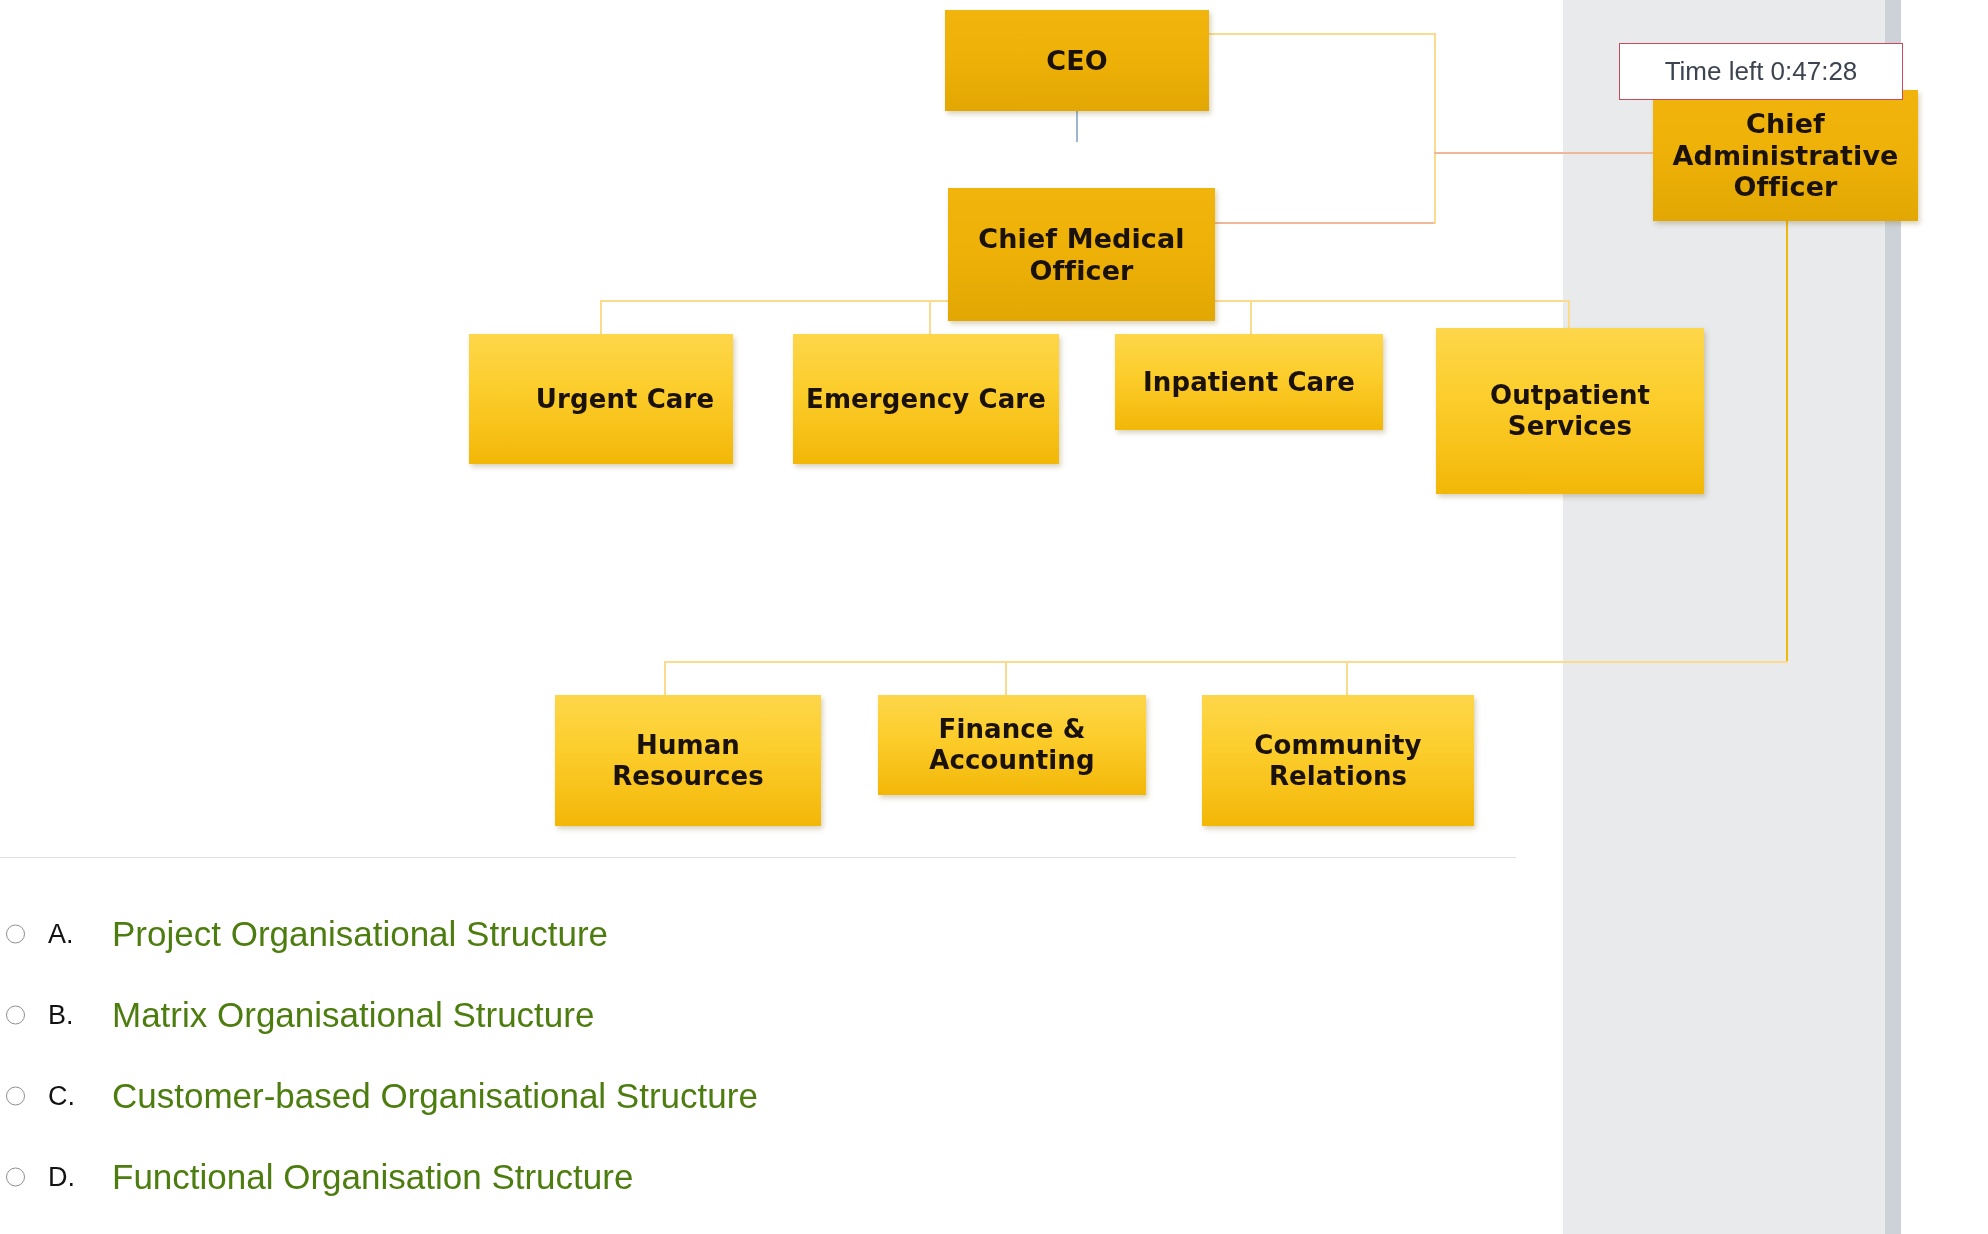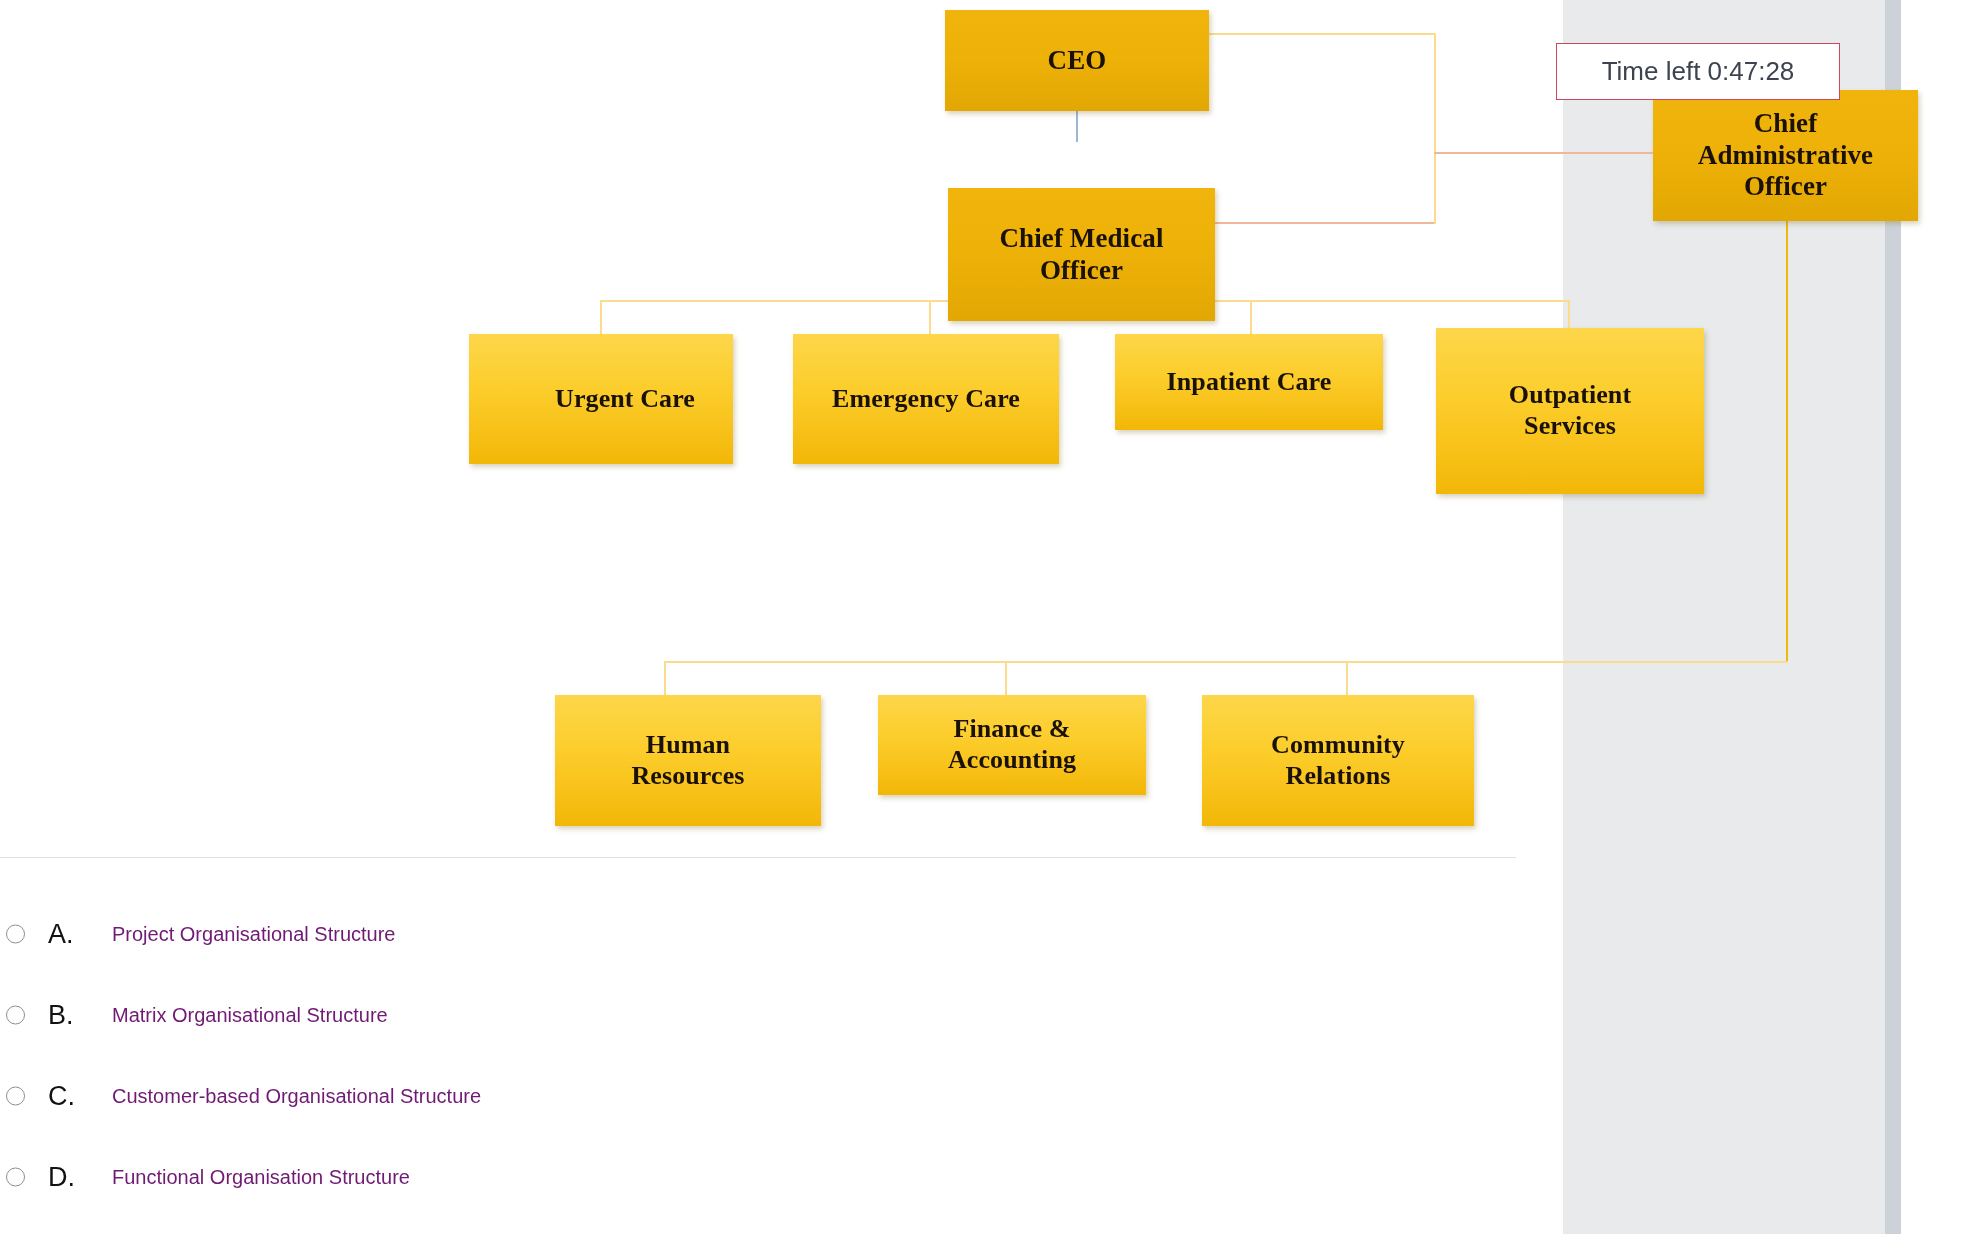--- a/index.html
+++ b/index.html
@@ -35,21 +35,21 @@
     box-sizing:border-box;
     display:flex;align-items:center;justify-content:center;
     text-align:center;
     color:#1a1208;
     font-family:"DejaVu Sans", sans-serif;
     font-weight:600;
     line-height:1.18;
     letter-spacing:.1px;
     box-shadow:2px 3px 5px rgba(120,95,20,.28);
   }
-  .node .lbl{display:block;padding:0 8px;font-family:Liberation Serif, serif;}
+  .node .lbl{display:block;padding:0 8px;}
 
   
   .node.exec{
     background:linear-gradient(180deg,#f0b40c 0%,#edb108 48%,#e3a704 100%);
     font-size:27px;
   }
   
   .node.leaf{
     background:linear-gradient(180deg,#fdd64a 0%,#fcce2d 40%,#f8c21a 72%,#f2b707 100%);
     font-size:26px;
@@ -60,21 +60,21 @@
   .conn.h{height:2px;}
   .conn.v{width:2px;}
   .conn.pale{background:#fbdc8e;}
   .conn.salmon{background:#f0b89a;}
   .conn.blue{background:#9bb7d4;}
   .conn.strong{background:#f2b70b;}
 
   
   .timer-box{
     position:absolute;
-    left:1556px;top:43px;width:284px;height:57px;
+    left:1619px;top:43px;width:284px;height:57px;
     background:#ffffff;
     border:1px solid #c9485b;
     box-sizing:border-box;
     display:flex;align-items:center;justify-content:center;
     color:#3d4450;
     font-size:26px;
     font-family:"Liberation Sans", sans-serif;
   }
 
   
@@ -102,21 +102,21 @@
   }
   .opt-letter{
     position:absolute;left:48px;top:50%;
     transform:translateY(-50%);
     font-size:27px;color:#121212;
     font-family:"Liberation Sans", sans-serif;
   }
   .opt-text{
     position:absolute;left:112px;top:50%;
     transform:translateY(-50%);
-    font-size:20px;color:#701a75;
+    font-size:35px;color:#4d7c0f;
     font-family:"Liberation Sans", sans-serif;
     white-space:nowrap;
   }
 </style>
 </head>
 <body>
 
 <div id="root">
 
   <div class="grey-panel"></div>

